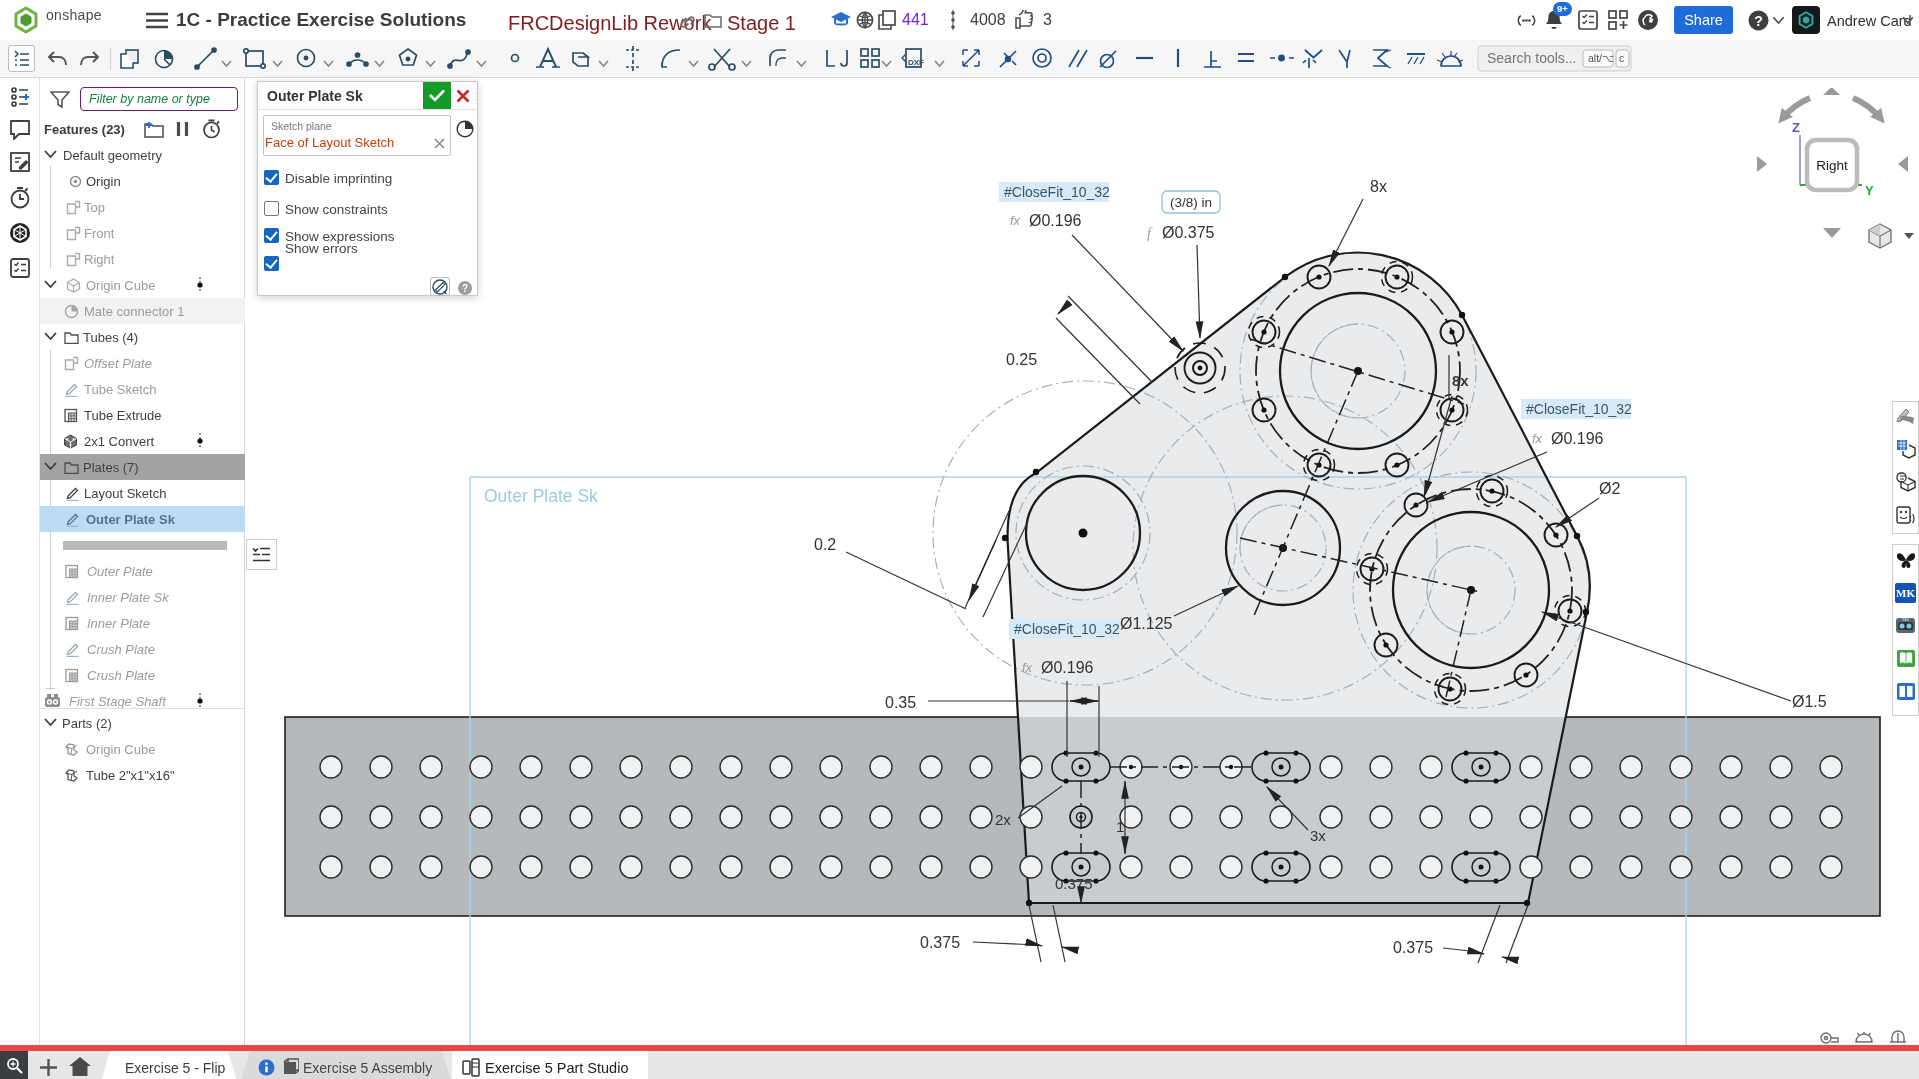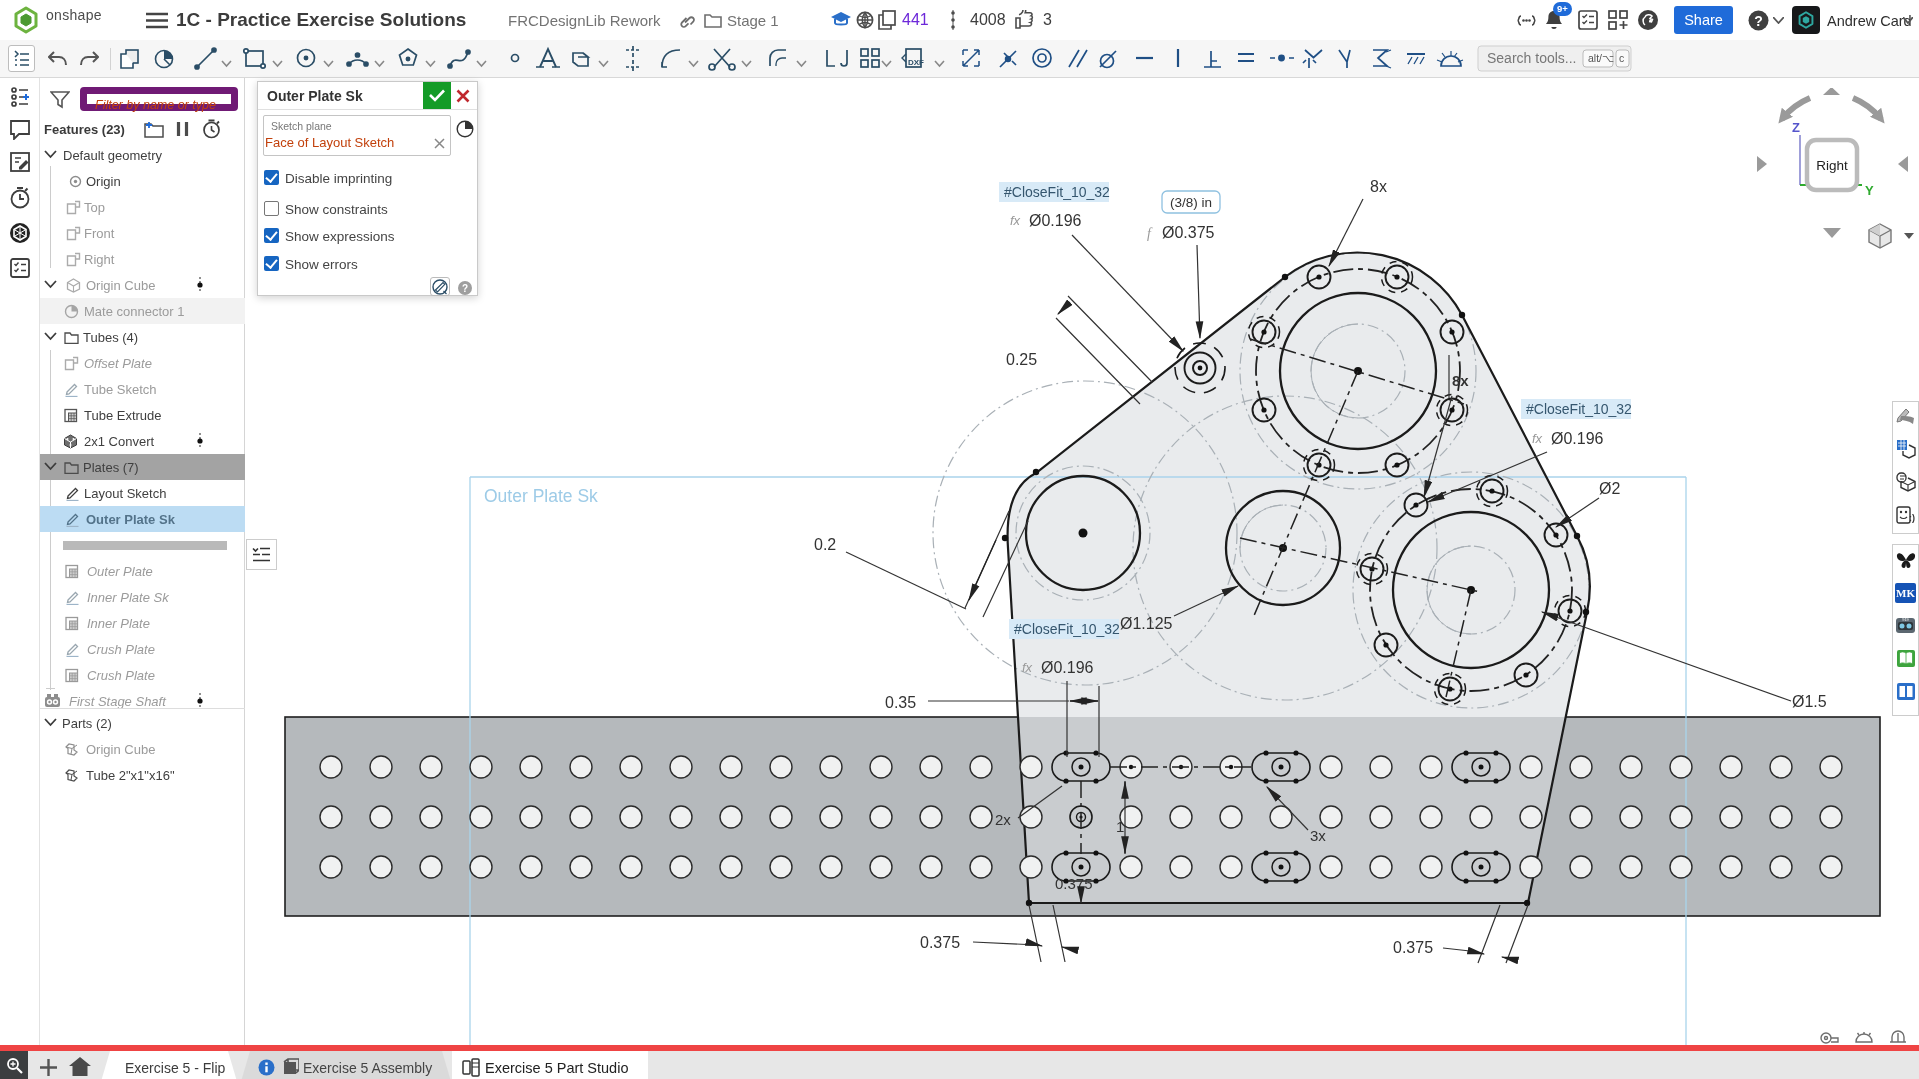--- a/index.html
+++ b/index.html
@@ -4,21 +4,21 @@
 *{margin:0;padding:0;box-sizing:border-box}
 html,body{width:1919px;height:1079px;overflow:hidden;font-family:"Liberation Sans",sans-serif;background:#fff}
 .abs{position:absolute}
 
 #topbar{position:absolute;left:0;top:0;width:1919px;height:40px;background:#fff;z-index:30}
 #toolbar{position:absolute;left:0;top:40px;width:1919px;height:38px;background:#f6f6f6;border-bottom:1px solid #d8d8d8;z-index:30}
 #lstrip{position:absolute;left:0;top:78px;width:40px;height:967px;background:#fff;border-right:1px solid #e2e2e2;z-index:25}
 #tree{position:absolute;left:40px;top:78px;width:205px;height:967px;background:#fff;border-right:1px solid #d5d5d5;z-index:25}
 #bottombar{position:absolute;left:0;top:1045px;width:1919px;height:34px;background:#e7e7e7;border-top:6px solid #ef4444;z-index:30}
 .ttl{font-weight:bold;font-size:19px;color:#3c3c3c}
-.sub{font-size:15px;color:#737373}
+.sub{font-size:20px;color:#7f1d1d}
 .ic{position:absolute}
 svg{display:block}
 
 .row{position:absolute;left:0;width:205px;height:26px;font-size:13px;color:#3f3f3f;white-space:nowrap}
 .row .lbl{position:absolute;top:6px}
 .gray{color:#9b9b9b}
 .ital{font-style:italic;color:#9b9b9b}
 
 #dlg{position:absolute;left:257px;top:81px;width:221px;height:215px;background:#fff;border:1px solid #c9c9c9;box-shadow:0 2px 8px rgba(0,0,0,.18);z-index:40}
 .chk{position:absolute;width:15px;height:15px;background:#1665c1;border-radius:2px}
@@ -290,21 +290,21 @@
       <rect x="2" y="2" width="18" height="18" rx="2" fill="none" stroke="#3e3e3e" stroke-width="1.8"></rect>
       <path d="M5.5 7 l1.5 1.5 l2.5 -3 M5.5 13 l1.5 1.5 l2.5 -3" fill="none" stroke="#3e3e3e" stroke-width="1.4"></path>
       <path d="M12 7.5 h5 M12 13.5 h5" stroke="#3e3e3e" stroke-width="1.5"></path>
     </svg>
 </div>
 
 <div id="tree">
  <svg class="ic" style="left:10px;top:13px" width="20" height="18" viewBox="0 0 20 18">
       <path d="M1 1 h18 l-7 8 v7 l-4 -2.5 v-4.5 z" fill="none" stroke="#555" stroke-width="1.6"></path>
     </svg>
- <div class="abs" style="left:40px;top:9px;width:158px;height:24px;border:7px solid #701a75;border-radius:4px;background:#fff;font-size:12.5px;color:#c2410c;font-style:italic;line-height:22px;padding-left:8px">Filter by name or type</div>
+ <div class="abs" style="left:40px;top:9px;width:158px;height:24px;border:1px solid #701a75;border-radius:4px;background:#fff;font-size:12.5px;color:#15803d;font-style:italic;line-height:22px;padding-left:8px">Filter by name or type</div>
  <div class="abs" style="left:4px;top:44px;font-size:13px;font-weight:bold;color:#3a3a3a">Features (23)</div>
  <svg class="ic" style="left:104px;top:43px" width="20" height="17" viewBox="0 0 20 17">
       <path d="M1 3 h6 l2 2 h10 v11 h-18 z" fill="none" stroke="#4c4c4c" stroke-width="1.5"></path>
       <path d="M5 1 v6 M2 4 h6" stroke="#1f6bd9" stroke-width="1.8"></path>
     </svg>
  <svg class="ic" style="left:136px;top:43px" width="13" height="16">
       <path d="M2.5 1 v14 M10.5 1 v14" stroke="#4c4c4c" stroke-width="3.2"></path>
     </svg>
  <svg class="ic" style="left:162px;top:41px" width="19" height="20" viewBox="0 0 19 20">
       <circle cx="9.5" cy="11" r="7.5" fill="none" stroke="#3e3e3e" stroke-width="1.7"></circle>
@@ -540,21 +540,21 @@
       <circle cx="9" cy="9" r="7.8" fill="none" stroke="#333" stroke-width="1.4"></circle>
       <path d="M9 9 L9 1.2 A7.8 7.8 0 0 1 16.8 9 z" fill="#333"></path>
     </svg>
  <div class="chk" style="left:6px;top:88px"></div>
     <div class="dlbl" style="left:27px;top:89px">Disable imprinting</div>
  <div class="unchk" style="left:6px;top:119px"></div>
     <div class="dlbl" style="left:27px;top:120px">Show constraints</div>
  <div class="chk" style="left:6px;top:146px"></div>
     <div class="dlbl" style="left:27px;top:147px">Show expressions</div>
  <div class="chk" style="left:6px;top:174px"></div>
-    <div class="dlbl" style="left:27px;top:175px">Show errors</div>
+    <div class="dlbl" style="left:27px;top:159px">Show errors</div>
  <div class="abs" style="left:172px;top:195px;width:20px;height:19px;border:1px solid #bbb;border-radius:3px"></div>
  <svg class="ic" style="left:174px;top:197px" width="16" height="16">
       <circle cx="8" cy="8" r="7" fill="none" stroke="#2a4d66" stroke-width="1.4"></circle>
       <path d="M3.5 11 L11 3.5 l1.8 1.8 L5.5 13 z M11.5 12 l3 3" fill="none" stroke="#2a4d66" stroke-width="1.2"></path>
     </svg>
  <svg class="ic" style="left:200px;top:199px" width="14" height="14">
       <circle cx="7" cy="7" r="7" fill="#9e9e9e"></circle>
       <text x="7" y="11" font-size="10" font-weight="bold" fill="#fff" text-anchor="middle" font-family="Liberation Sans">?</text>
     </svg>
 </div>

